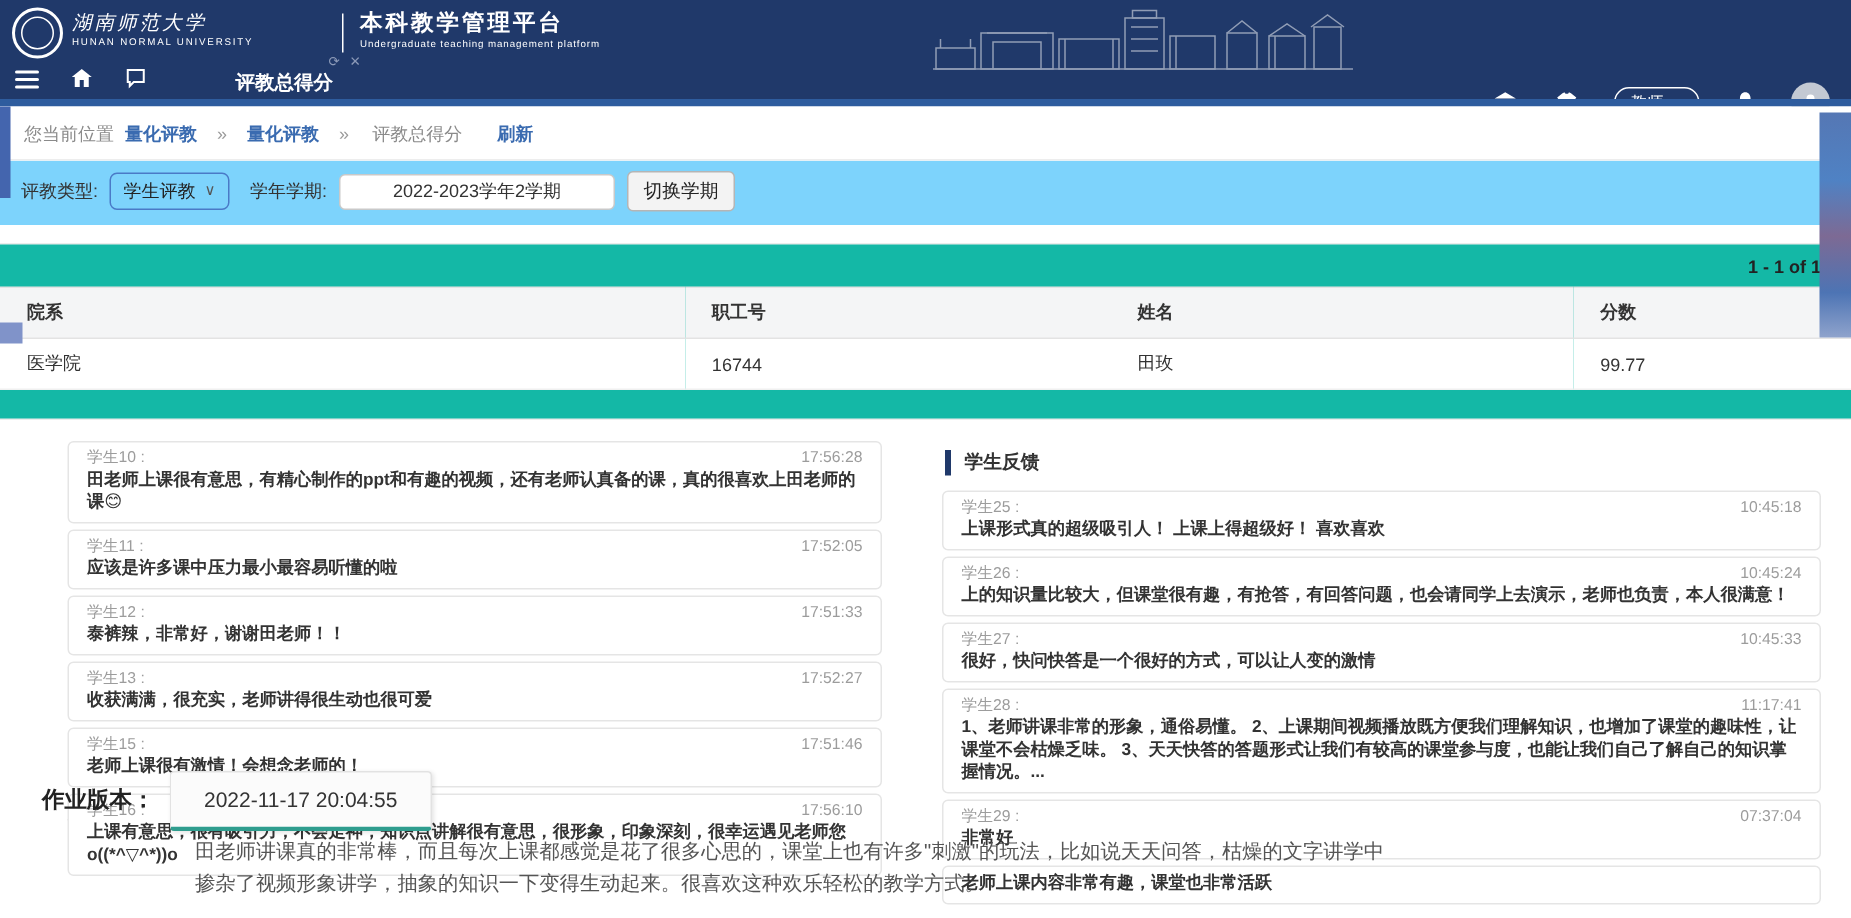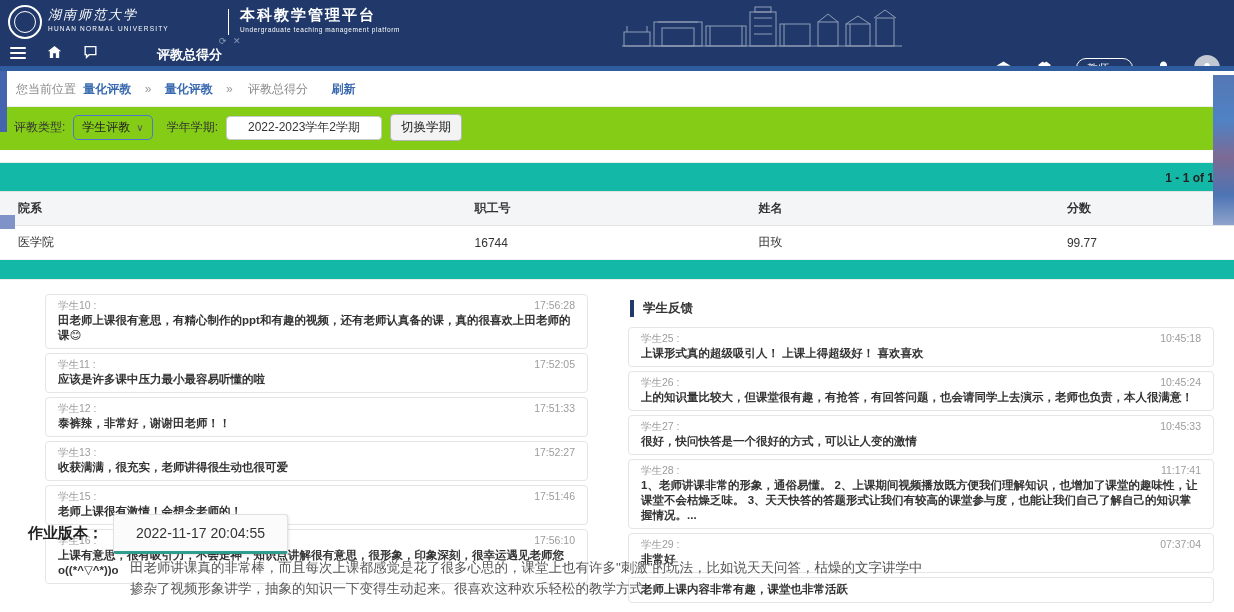--- a/index.html
+++ b/index.html
@@ -28,24 +28,24 @@
   .role-pill { display:flex; align-items:center; gap:5px; border:1px solid #fff; border-radius:10px; padding:2px 10px; font-size:11px; color:#fff; cursor:pointer; }
   .caret-down { width:0; height:0; border-left:4px solid transparent; border-right:4px solid transparent; border-top:5px solid #fff; }
   .avatar { width:26px; height:26px; border-radius:50%; background:#c3c9d3; display:flex; align-items:center; justify-content:center; cursor:pointer; }
 
   
   .crumb-row { position:relative; padding:10px 16px 8px 16px; font-size:12px; color:#8a8a8a; background:#fff; border-bottom:1px solid #ededed; }
   .crumb-row a { color:#3a6bb0; text-decoration:none; font-weight:bold; margin:0 4px; cursor:pointer; }
   .crumb-sep { margin:0 6px; color:#9a9a9a; }
   .crumb-cur { margin:0 6px; color:#8a8a8a; }
   .refresh-link { color:#3a6bb0; font-weight:bold; margin-left:14px; cursor:pointer; }
-  .filter-row { display:flex; align-items:center; gap:8px; padding:7px 14px 9px 14px; font-size:12px; color:#333; background:#84cc16; }
+  .filter-row { display:flex; align-items:center; gap:8px; padding:7px 14px 9px 14px; font-size:12px; color:#333; background:#7dd3fc; }
   .sel-box { display:flex; align-items:center; gap:6px; border:1.5px solid #4a7ac7; border-radius:5px; padding:3px 8px; font-size:12px; color:#222; cursor:pointer; }
   .sel-caret { font-size:10px; color:#555; }
-  .term-input { border:1px solid #c9c9c9; border-radius:4px; padding:4px 10px; font-size:12px; color:#333; width:156px; text-align:center; font-family:inherit; }
+  .term-input { border:1px solid #c9c9c9; border-radius:4px; padding:4px 10px; font-size:12px; color:#333; width:184px; text-align:center; font-family:inherit; }
   .switch-btn { border:1px solid #b5b5b5; border-radius:4px; background:#f3f3f3; padding:4px 10px; font-size:12.5px; color:#222; cursor:pointer; }
   .left-strip { position:absolute; left:0; top:71px; width:7px; height:61px; background:#4465ae; }
   .scroll-chip { position:absolute; left:0; top:215px; width:15px; height:14px; background:#8093c9; }
   .right-strip { position:absolute; right:0; top:75px; width:21px; height:150px;
     background:linear-gradient(180deg,#5577b4 0%,#4f82c4 30%,#7d6a94 55%,#4d74b4 80%,#8fa3cc 100%); }
 
   
   .table-panel { margin-top:12px; background:#14b8a6; border-top:1px solid #ececec; border-bottom:1px solid #ececec; padding-bottom:19px; }
   .pagination { text-align:right; padding:8px 20px 6px 0; font-size:12px; font-weight:bold; color:#222; }
   table.score { width:100%; border-collapse:collapse; font-size:12px; color:#333; }

